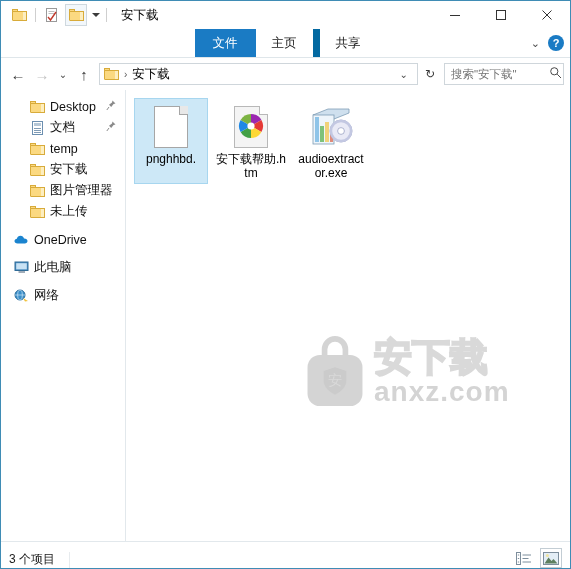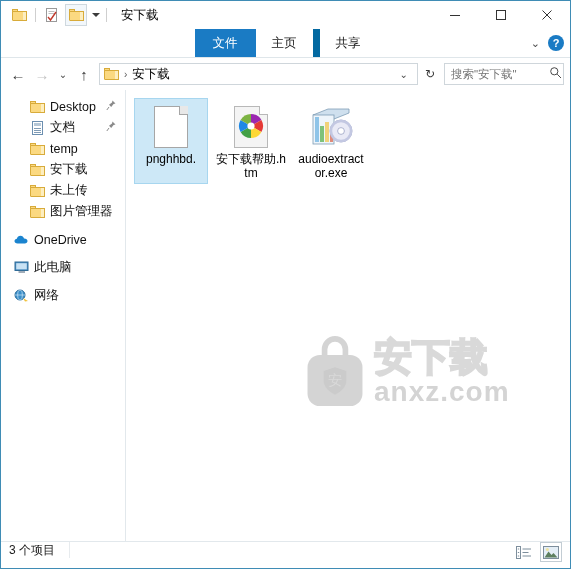--- a/index.html
+++ b/index.html
@@ -141,21 +141,21 @@
   .exeicon{position:relative;width:46px;height:42px;}
   
   .watermark{
     position:absolute;left:176px;top:236px;width:222px;height:92px;
     display:flex;align-items:center;
   }
   .wm-bag{position:relative;width:66px;height:72px;}
   .wm-text{margin-left:6px;}
   
   .statusbar{
-    height:26px;min-height:26px;border-top:1px solid #e2e8ec;display:flex;align-items:flex-start;
+    height:26px;min-height:26px;border-top:1px solid #e2e8ec;display:flex;align-items:flex-end;
     padding:0 8px;background:#fff;
   }
   .status-text{font-size:12px;color:#1b1b1b;}
   .status-sep{width:1px;height:16px;background:#e7ebee;margin-left:14px;}
   .viewbtns{margin-left:auto;display:flex;align-items:center;gap:6px;}
   .viewbtn{width:20px;height:18px;display:flex;align-items:center;justify-content:center;}
   .viewbtn.active{border:1px solid #c3cdd4;background:#fff;}
 </style>
 </head>
 <body>
@@ -314,32 +314,32 @@
       </div>
 
       <div class="navitem lvl1">
         <span class="navicon">
             <span class="folder">
               <b></b>
               <i></i>
               <u></u>
             </span>
           </span>
-        <span>未上传</span>
+        <span>图片管理器</span>
       </div>
 
       <div class="navitem lvl1">
         <span class="navicon">
             <span class="folder">
               <b></b>
               <i></i>
               <u></u>
             </span>
           </span>
-        <span>图片管理器</span>
+        <span>未上传</span>
       </div>
 
       <div class="navitem lvl0" style="margin-top:7px;">
         <span class="navicon">
           <svg width="15" height="11" viewBox="0 0 15 11">
               <path d="M3.6 9.5 C1.6 9.5 0.5 8.3 0.5 7 C0.5 5.7 1.6 4.7 2.9 4.7 C3.2 3 4.7 1.8 6.5 1.8 C8.2 1.8 9.7 3 10 4.6 C12 4.5 13.5 5.7 13.5 7.1 C13.5 8.5 12.3 9.5 10.8 9.5 Z" fill="#1b84cf"></path>
             </svg>
         </span>
         <span>OneDrive</span>
       </div>

